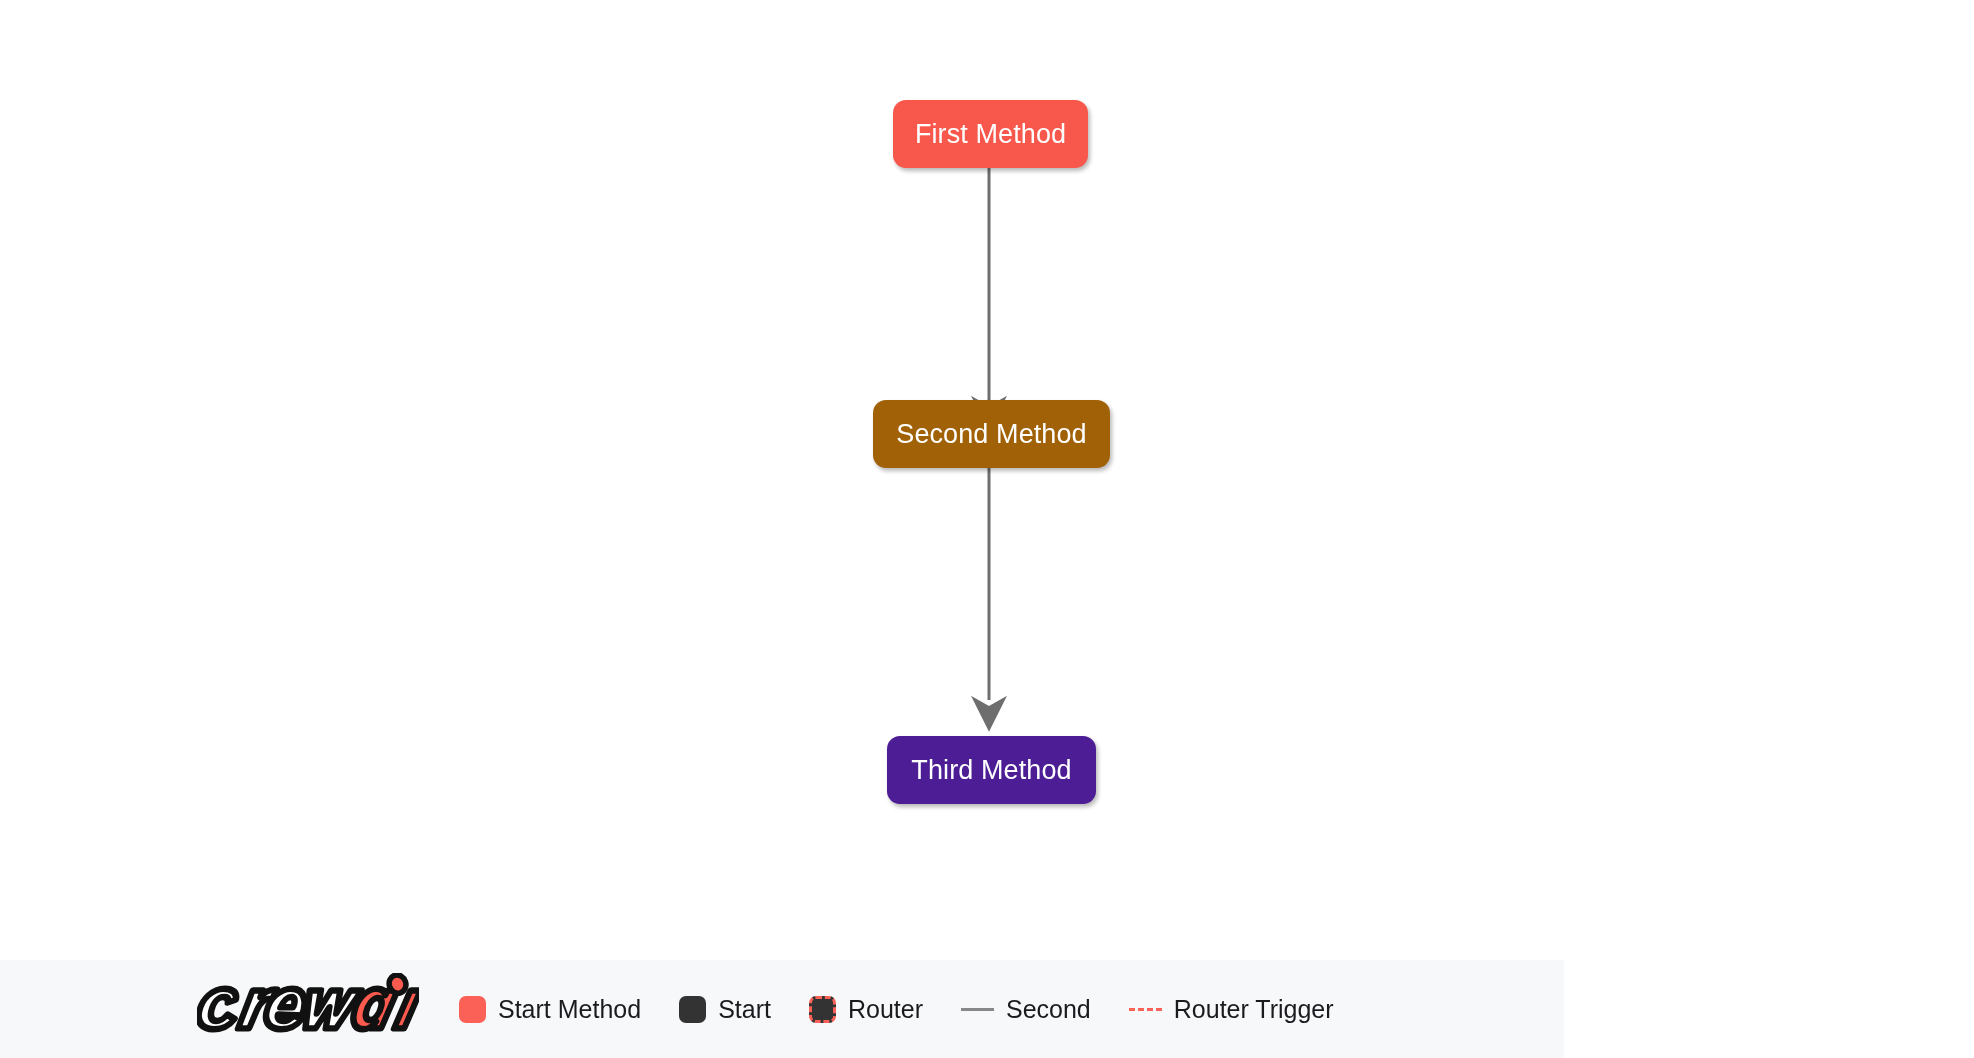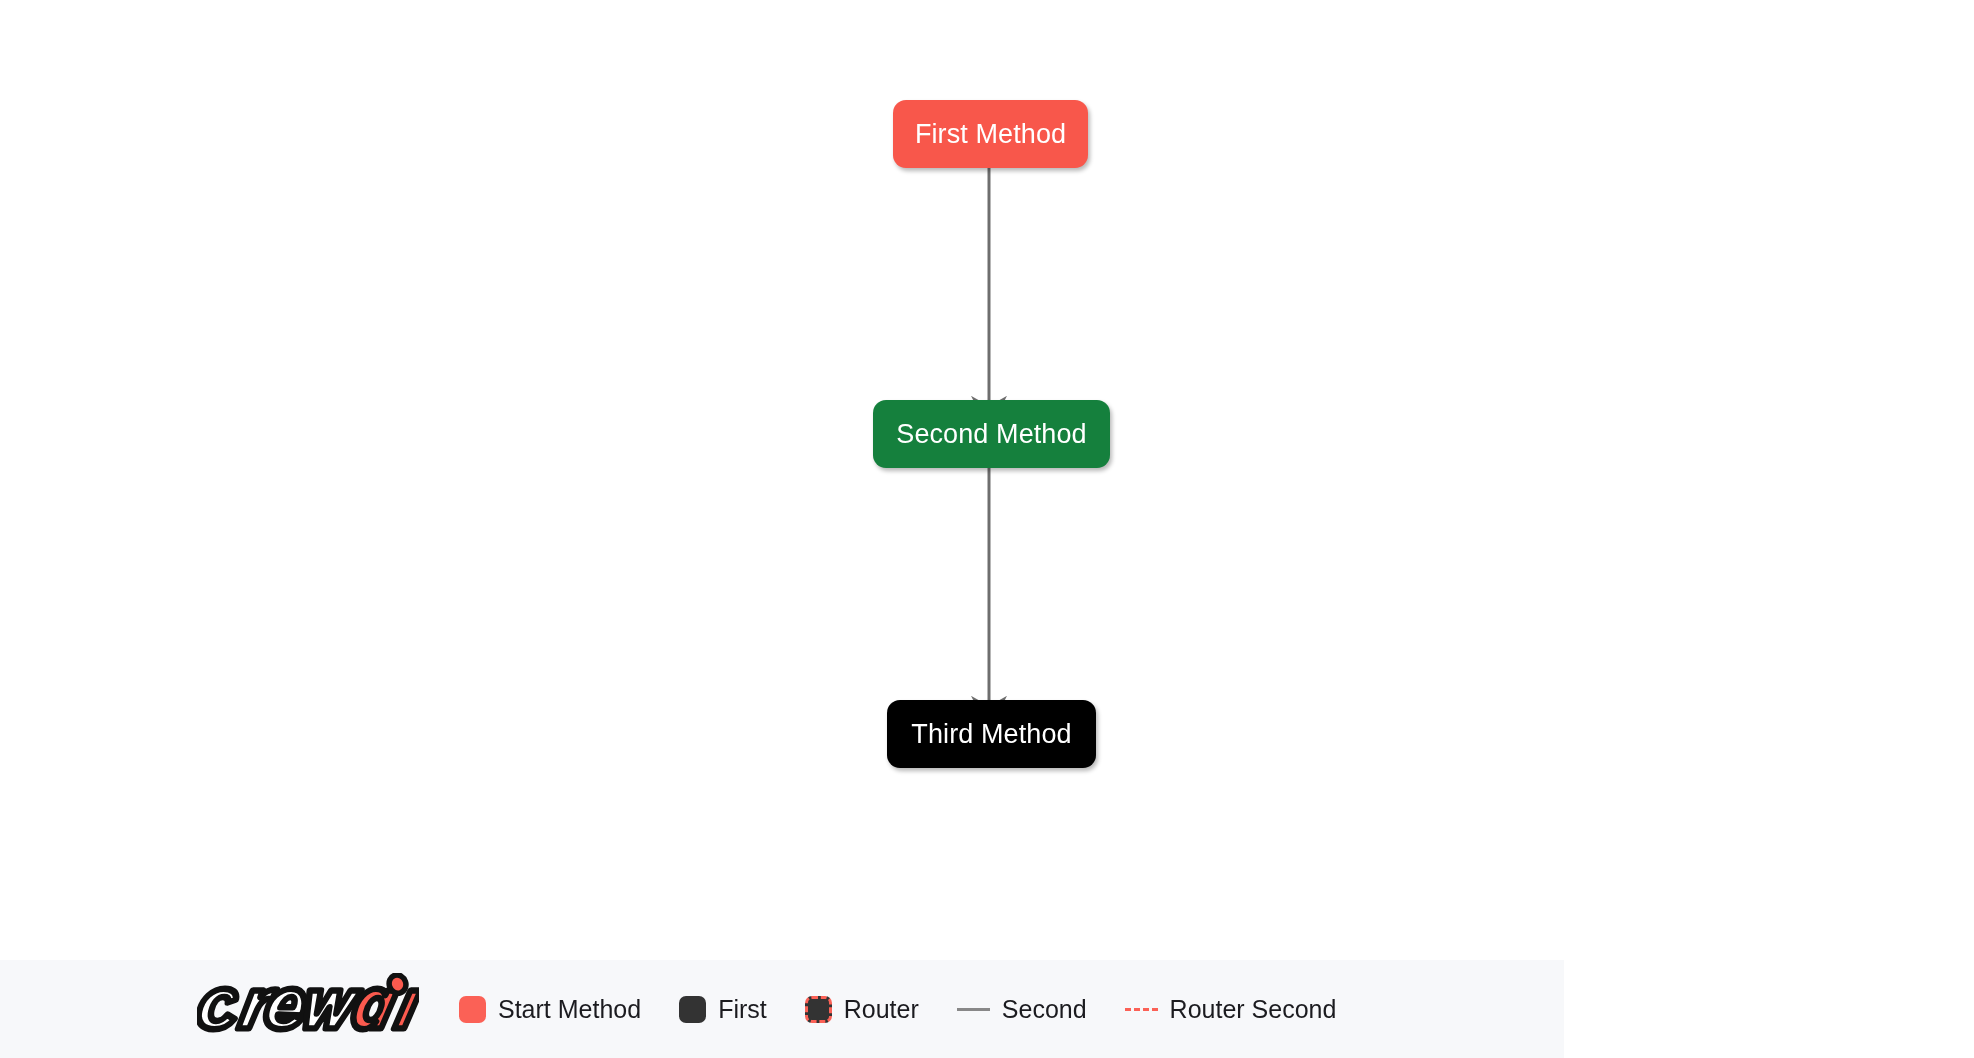--- a/index.html
+++ b/index.html
@@ -167,24 +167,24 @@
       <g id="edges-group">
           <line x1="989" y1="168" x2="989" y2="400" stroke="#6e6e6e" stroke-width="3" marker-end="url(#arrow-gray)"></line>
           <line x1="989" y1="468" x2="989" y2="700" stroke="#6e6e6e" stroke-width="3" marker-end="url(#arrow-gray)"></line>
         </g>
     </svg>
 
     <div id="nodes-group">
         <div class="flow-node start" style="left: 893px; top: 100px; width: 195px; height: 68px; background: rgb(248, 87, 75); color: rgb(255, 255, 255);">
           <span class="node-label">First Method</span>
         </div>
-        <div class="flow-node method" style="left: 873px; top: 400px; width: 237px; height: 68px; background: #15803d; color: rgb(255, 255, 255);">
+        <div class="flow-node method" style="left: 873px; top: 400px; width: 237px; height: 68px; background: #a16207; color: rgb(255, 255, 255);">
           <span class="node-label">Second Method</span>
         </div>
-        <div class="flow-node method" style="left: 887px; top: 700px; width: 209px; height: 68px; background: #000000; color: rgb(255, 255, 255);">
+        <div class="flow-node method" style="left: 887px; top: 736px; width: 209px; height: 68px; background: #4c1d95; color: rgb(255, 255, 255);">
           <span class="node-label">Third Method</span>
         </div>
       </div>
   </div>
 
   <div id="legend-bar">
 
     <svg id="crewai-logo" viewBox="0 0 236 78" xmlns="http://www.w3.org/2000/svg">
       <g transform="skewX(-12)">
 
@@ -213,30 +213,30 @@
       <ellipse cx="215" cy="12" rx="9" ry="10" transform="rotate(-18 215 12)" fill="#fb5a4e" stroke="#111111" stroke-width="6"></ellipse>
     </svg>
 
     <div class="legend-items" id="legend-items">
         <div class="legend-item">
           <span class="legend-swatch sw-start"></span>
           <span class="legend-label">Start Method</span>
         </div>
         <div class="legend-item">
           <span class="legend-swatch sw-method"></span>
-          <span class="legend-label">First</span>
+          <span class="legend-label">Start</span>
         </div>
         <div class="legend-item">
           <span class="legend-swatch sw-router"></span>
           <span class="legend-label">Router</span>
         </div>
         <div class="legend-item">
           <span class="legend-line ln-solid"></span>
           <span class="legend-label">Second</span>
         </div>
         <div class="legend-item">
           <span class="legend-line ln-router"></span>
-          <span class="legend-label">Router Second</span>
+          <span class="legend-label">Router Trigger</span>
         </div>
       </div>
   </div>
 
 </div>
 
 </body></html>

